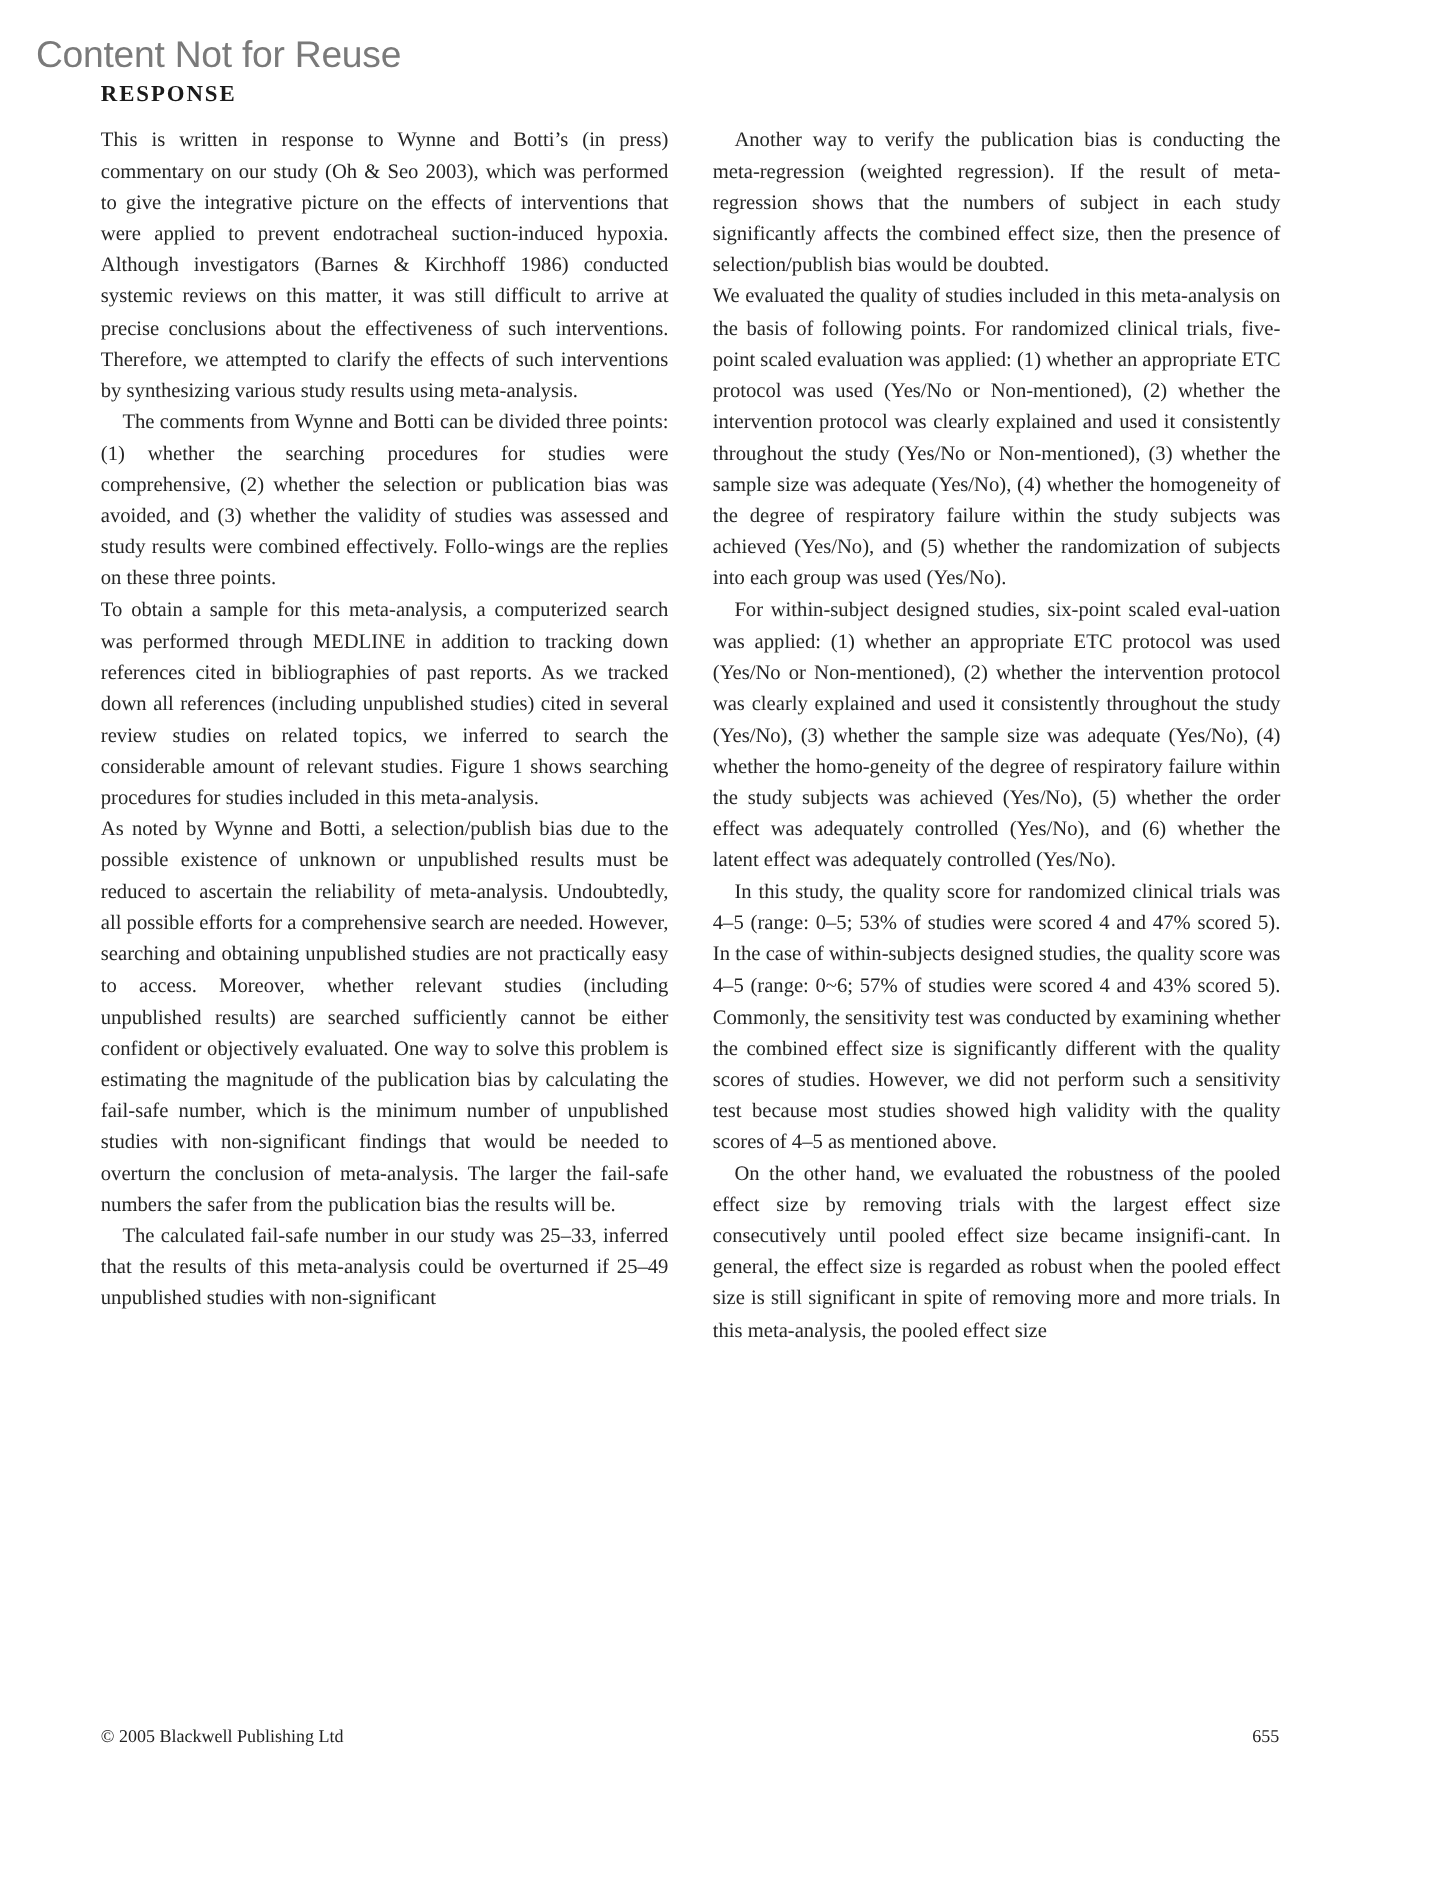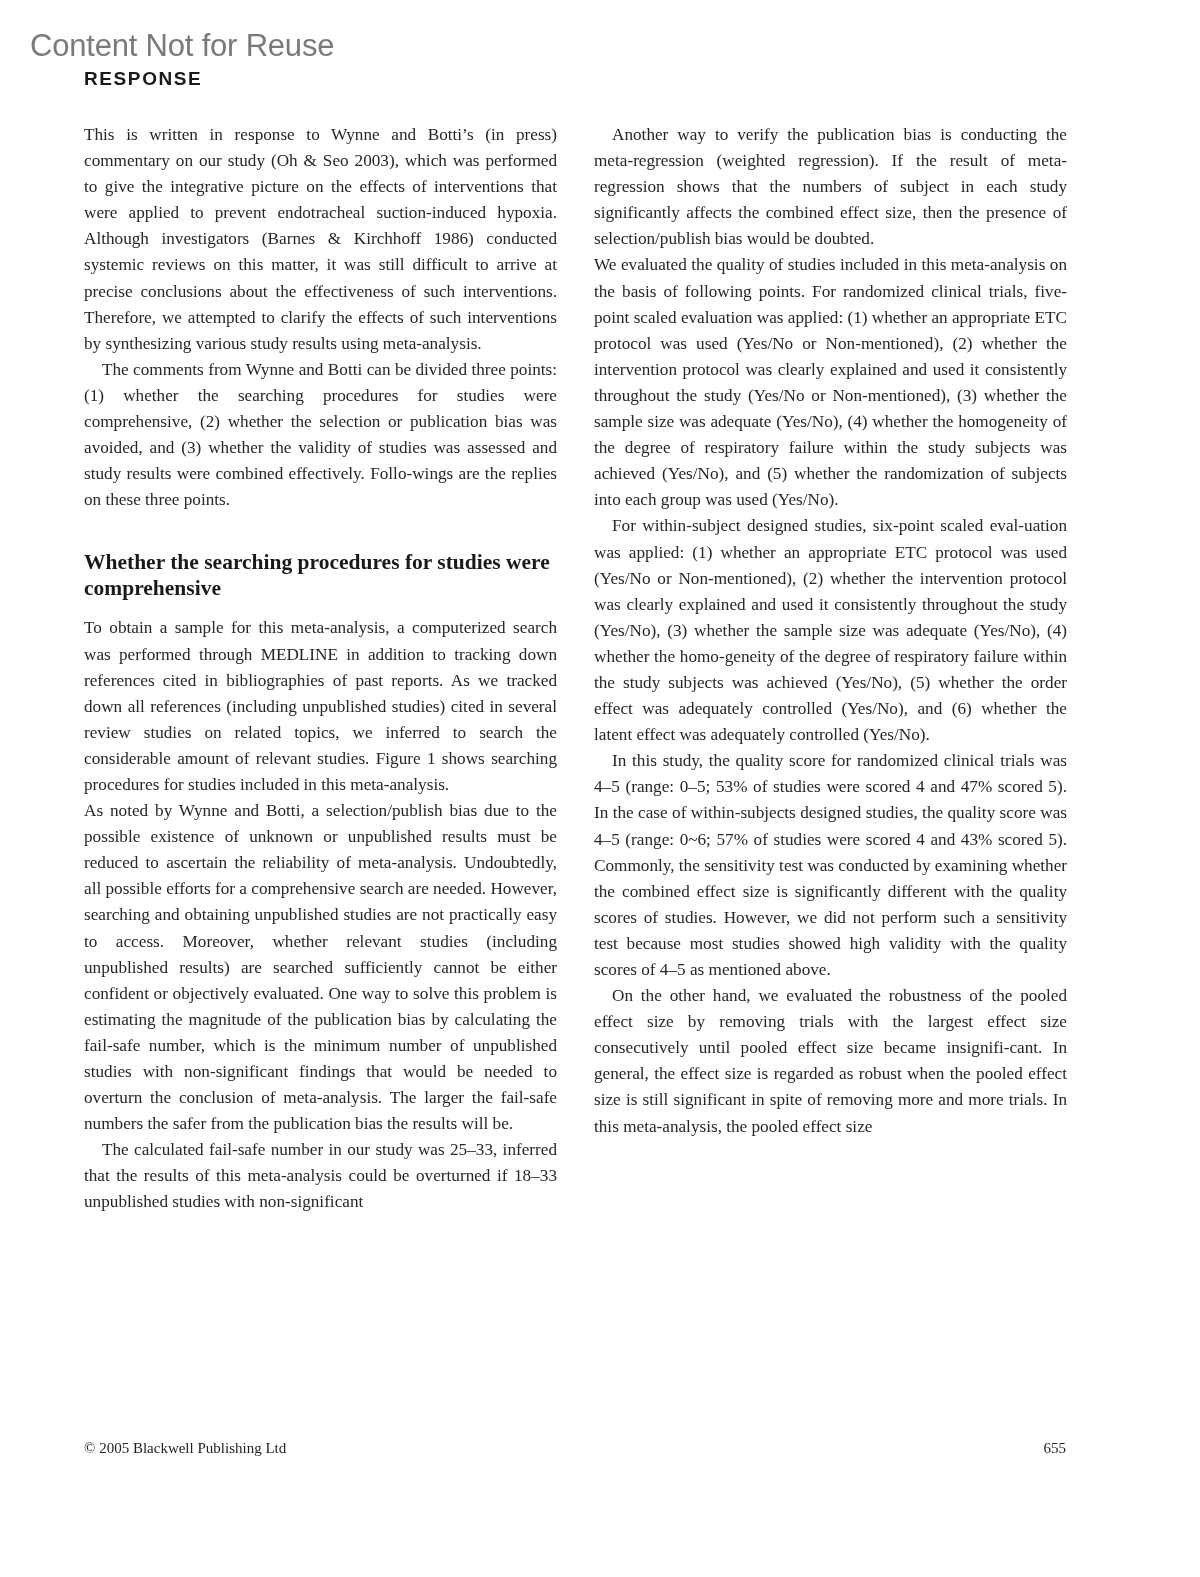--- a/index.html
+++ b/index.html
@@ -4,25 +4,25 @@
 <style>
   html, body { margin: 0; padding: 0; background: #ffffff; }
   body { width: 1200px; height: 1577px; position: relative; overflow: hidden; color: #1f1f1f; }
   .watermark {
     position: absolute; left: 30px; top: 30px;
     font-family: "Liberation Sans", sans-serif; font-size: 31px; color: #7a7a7a;
     letter-spacing: -0.2px; line-height: 1;
   }
   .running-head {
     position: absolute; left: 84px; top: 68px;
-    font-family: Liberation Sans, sans-serif; font-size: 19px; font-weight: bold;
+    font-family: Liberation Serif, serif; font-size: 19px; font-weight: bold;
     letter-spacing: 1.6px; color: #1a1a1a;
   }
   .col {
-    position: absolute; top: 122px; width: 473px;
+    position: absolute; top: 104px; width: 473px;
     font-family: "Liberation Serif", serif; font-size: 17.2px; line-height: 26.1px;
     color: #262626;
   }
   .col.left { left: 84px; }
   .col.right { left: 594px; }
   .col p { margin: 0; text-align: justify; hyphens: manual; }
   .col p.indent { text-indent: 18px; }
   .col h2 {
     font-family: "Liberation Serif", serif; font-size: 21.5px; line-height: 25.5px;
     font-weight: bold; color: #1a1a1a; margin: 0; padding: 0;
@@ -39,25 +39,24 @@
 </head>
 <body>
 
 <div class="watermark">Content Not for Reuse</div>
 <div class="running-head">RESPONSE</div>
 
 <div class="col left">
   <p>This is written in response to Wynne and Botti’s (in press) commentary on our study (Oh &amp; Seo 2003), which was performed to give the integrative picture on the effects of interventions that were applied to prevent endotracheal suction-induced hypoxia. Although investigators (Barnes &amp; Kirchhoff 1986) conducted systemic reviews on this matter, it was still difficult to arrive at precise conclusions about the effectiveness of such interventions. Therefore, we attempted to clarify the effects of such interventions by synthesizing various study results using meta-analysis.</p>
   <p class="indent">The comments from Wynne and Botti can be divided three points: (1) whether the searching procedures for studies were comprehensive, (2) whether the selection or publication bias was avoided, and (3) whether the validity of studies was assessed and study results were combined effectively. Follo-wings are the replies on these three points.</p>
 
-  <h2 class="gap-before h-after">Whether the searching procedures for studies were comprehensive</h2>
   <p>To obtain a sample for this meta-analysis, a computerized search was performed through MEDLINE in addition to tracking down references cited in bibliographies of past reports. As we tracked down all references (including unpublished studies) cited in several review studies on related topics, we inferred to search the considerable amount of relevant studies. Figure 1 shows searching procedures for studies included in this meta-analysis.</p>
 
   <p>As noted by Wynne and Botti, a selection/publish bias due to the possible existence of unknown or unpublished results must be reduced to ascertain the reliability of meta-analysis. Undoubtedly, all possible efforts for a comprehensive search are needed. However, searching and obtaining unpublished studies are not practically easy to access. Moreover, whether relevant studies (including unpublished results) are searched sufficiently cannot be either confident or objectively evaluated. One way to solve this problem is estimating the magnitude of the publication bias by calculating the fail-safe number, which is the minimum number of unpublished studies with non-significant findings that would be needed to overturn the conclusion of meta-analysis. The larger the fail-safe numbers the safer from the publication bias the results will be.</p>
-  <p class="indent">The calculated fail-safe number in our study was 25–33, inferred that the results of this meta-analysis could be overturned if 18–33 unpublished studies with non-significant</p>
+  <p class="indent">The calculated fail-safe number in our study was 25–33, inferred that the results of this meta-analysis could be overturned if 25–49 unpublished studies with non-significant</p>
 </div>
 
 <div class="col right">
   <p class="indent">Another way to verify the publication bias is conducting the meta-regression (weighted regression). If the result of meta-regression shows that the numbers of subject in each study significantly affects the combined effect size, then the presence of selection/publish bias would be doubted.</p>
 
   <p>We evaluated the quality of studies included in this meta-analysis on the basis of following points. For randomized clinical trials, five-point scaled evaluation was applied: (1) whether an appropriate ETC protocol was used (Yes/No or Non-mentioned), (2) whether the intervention protocol was clearly explained and used it consistently throughout the study (Yes/No or Non-mentioned), (3) whether the sample size was adequate (Yes/No), (4) whether the homogeneity of the degree of respiratory failure within the study subjects was achieved (Yes/No), and (5) whether the randomization of subjects into each group was used (Yes/No).</p>
   <p class="indent">For within-subject designed studies, six-point scaled eval-uation was applied: (1) whether an appropriate ETC protocol was used (Yes/No or Non-mentioned), (2) whether the intervention protocol was clearly explained and used it consistently throughout the study (Yes/No), (3) whether the sample size was adequate (Yes/No), (4) whether the homo-geneity of the degree of respiratory failure within the study subjects was achieved (Yes/No), (5) whether the order effect was adequately controlled (Yes/No), and (6) whether the latent effect was adequately controlled (Yes/No).</p>
   <p class="indent">In this study, the quality score for randomized clinical trials was 4–5 (range: 0–5; 53% of studies were scored 4 and 47% scored 5). In the case of within-subjects designed studies, the quality score was 4–5 (range: 0~6; 57% of studies were scored 4 and 43% scored 5). Commonly, the sensitivity test was conducted by examining whether the combined effect size is significantly different with the quality scores of studies. However, we did not perform such a sensitivity test because most studies showed high validity with the quality scores of 4–5 as mentioned above.</p>
   <p class="indent">On the other hand, we evaluated the robustness of the pooled effect size by removing trials with the largest effect size consecutively until pooled effect size became insignifi-cant. In general, the effect size is regarded as robust when the pooled effect size is still significant in spite of removing more and more trials. In this meta-analysis, the pooled effect size</p>
 </div>

